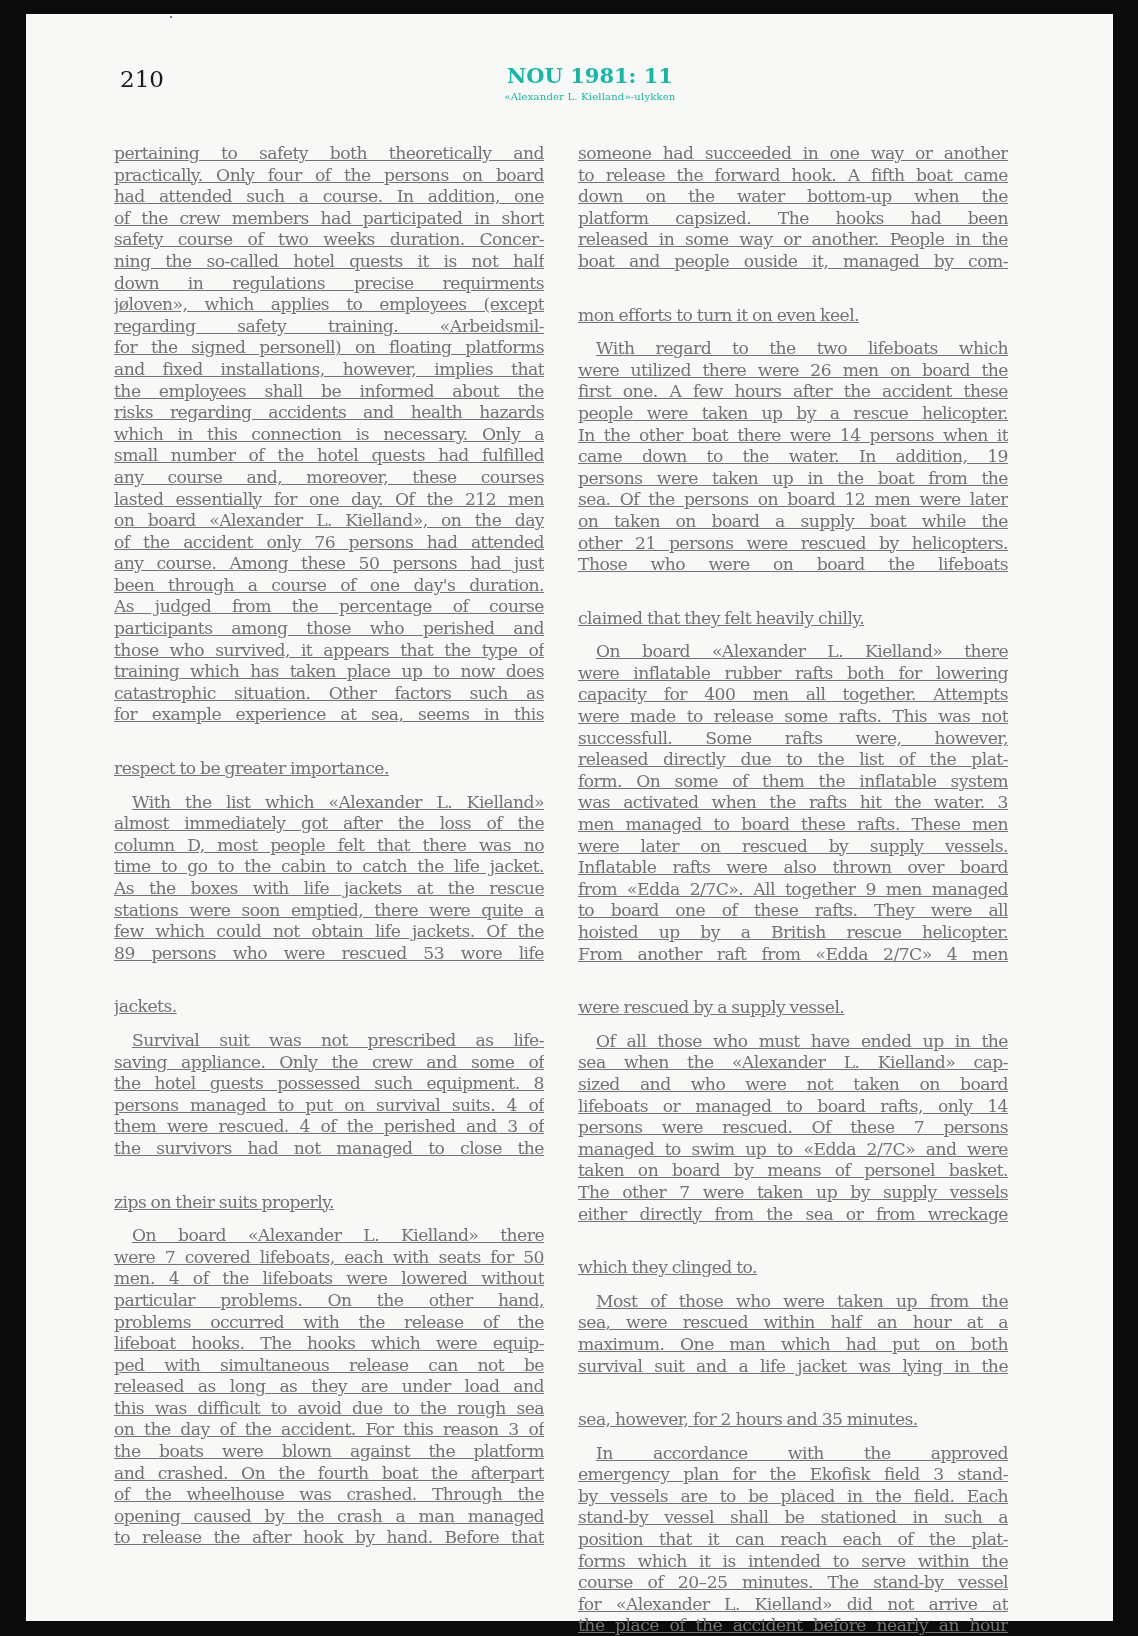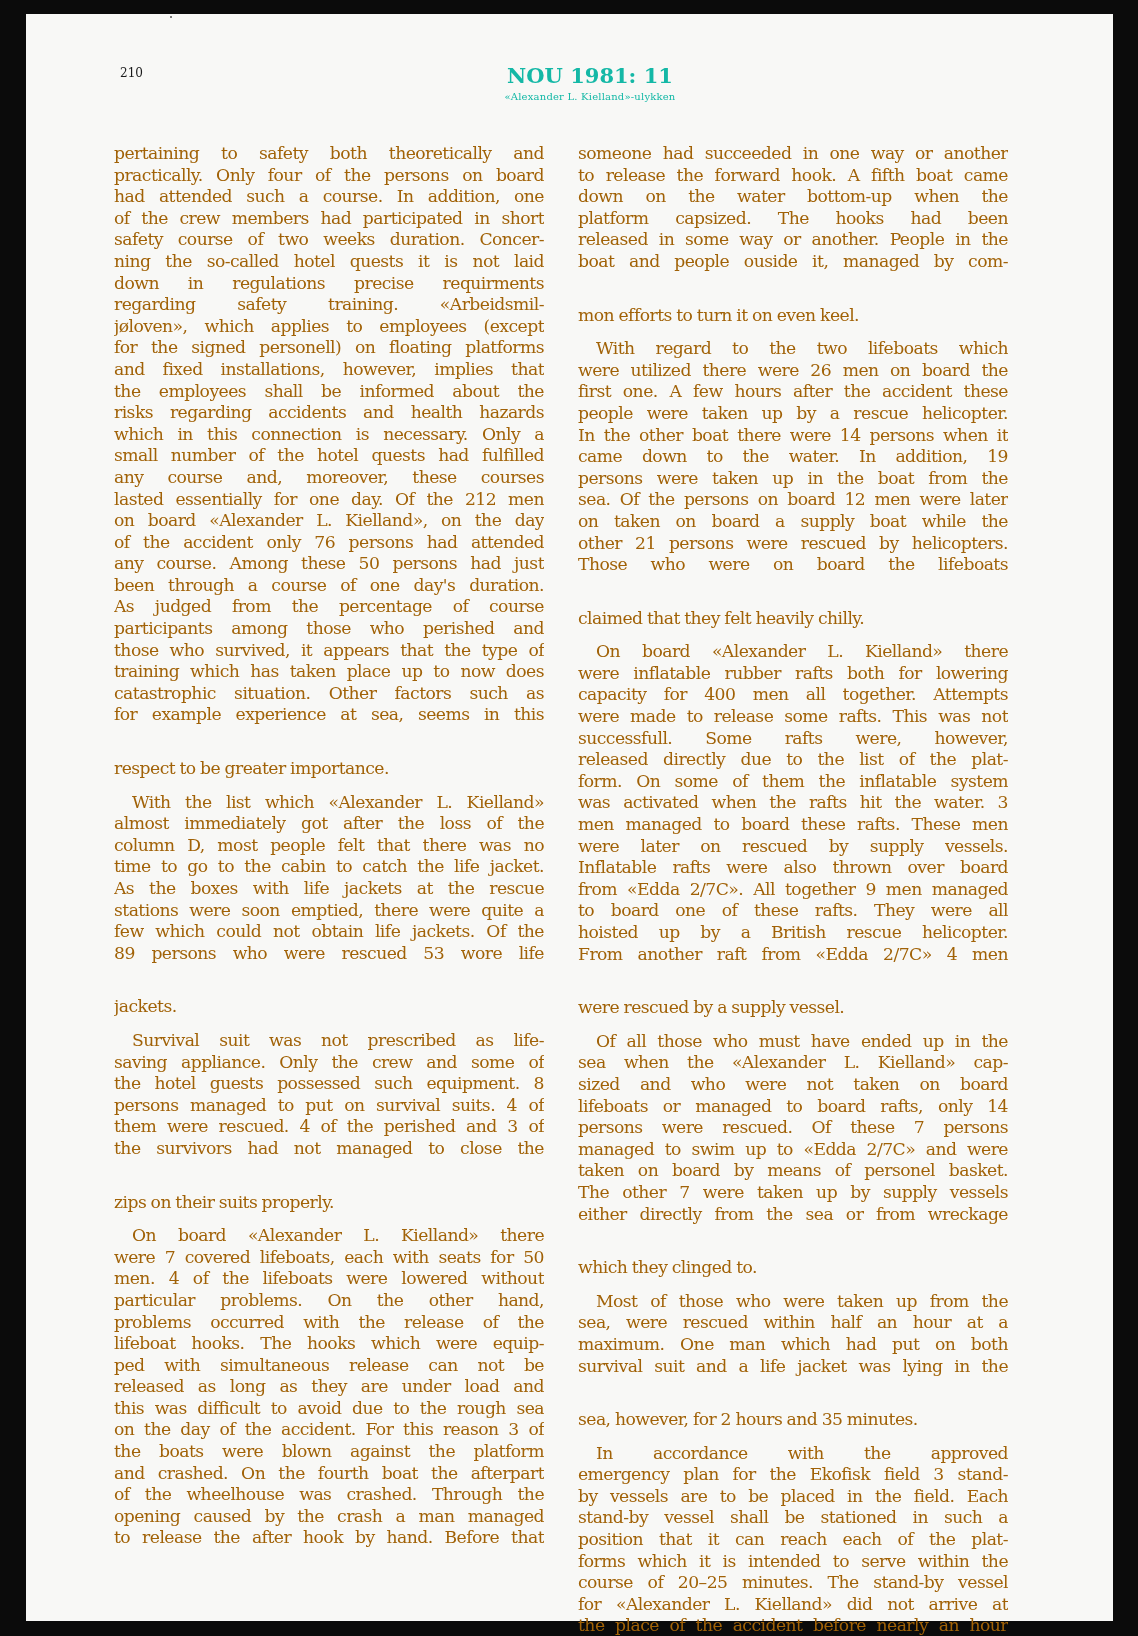--- a/index.html
+++ b/index.html
@@ -16,21 +16,21 @@
       top: 14px;
       width: 1087px;
       height: 1607px;
       background: #f8f8f6;
     }
     .page-number {
       position: absolute;
       left: 120px;
       top: 66px;
       font-family: "DejaVu Serif", "Liberation Serif", serif;
-      font-size: 12px;
+      font-size: 23px;
       color: #1a1a1a;
     }
     .running-title {
       position: absolute;
       left: 360px;
       width: 460px;
       top: 64px;
       text-align: center;
       font-family: "DejaVu Serif", serif;
       color: #14b8a6;
@@ -47,23 +47,24 @@
       display: block;
       letter-spacing: 0.2px;
     }
     .column {
       position: absolute;
       top: 143px;
       width: 430px;
       font-family: "DejaVu Serif", "Liberation Serif", serif;
       font-size: 17.2px;
       line-height: 21.6px;
-      color: #a16207;
+      color: #737373;
       letter-spacing: -0.55px;
       word-spacing: -0.5px;
+      text-decoration: underline;
     }
     .col-left { left: 114px; }
     .col-right { left: 578px; }
     .line {
       display: block;
       white-space: nowrap;
       text-align: justify;
       text-align-last: justify;
       height: 21.6px;
       overflow: hidden;
@@ -98,24 +99,24 @@
   <span class="main">NOU 1981: 11</span>
   <span class="sub">«Alexander L. Kielland»-ulykken</span>
 </div>
 
 <div class="column col-left" id="col-left">
     <span class="line">pertaining to safety both theoretically and</span>
     <span class="line">practically. Only four of the persons on board</span>
     <span class="line">had attended such a course. In addition, one</span>
     <span class="line">of the crew members had participated in short</span>
     <span class="line">safety course of two weeks duration. Concer-</span>
-    <span class="line">ning the so-called hotel quests it is not laid</span>
+    <span class="line">ning the so-called hotel quests it is not half</span>
     <span class="line">down in regulations precise requirments</span>
+    <span class="line">jøloven», which applies to employees (except</span>
     <span class="line">regarding safety training. «Arbeidsmil-</span>
-    <span class="line">jøloven», which applies to employees (except</span>
     <span class="line">for the signed personell) on floating platforms</span>
     <span class="line">and fixed installations, however, implies that</span>
     <span class="line">the employees shall be informed about the</span>
     <span class="line">risks regarding accidents and health hazards</span>
     <span class="line">which in this connection is necessary. Only a</span>
     <span class="line">small number of the hotel quests had fulfilled</span>
     <span class="line">any course and, moreover, these courses</span>
     <span class="line">lasted essentially for one day. Of the 212 men</span>
     <span class="line">on board «Alexander L. Kielland», on the day</span>
     <span class="line">of the accident only 76 persons had attended</span>

